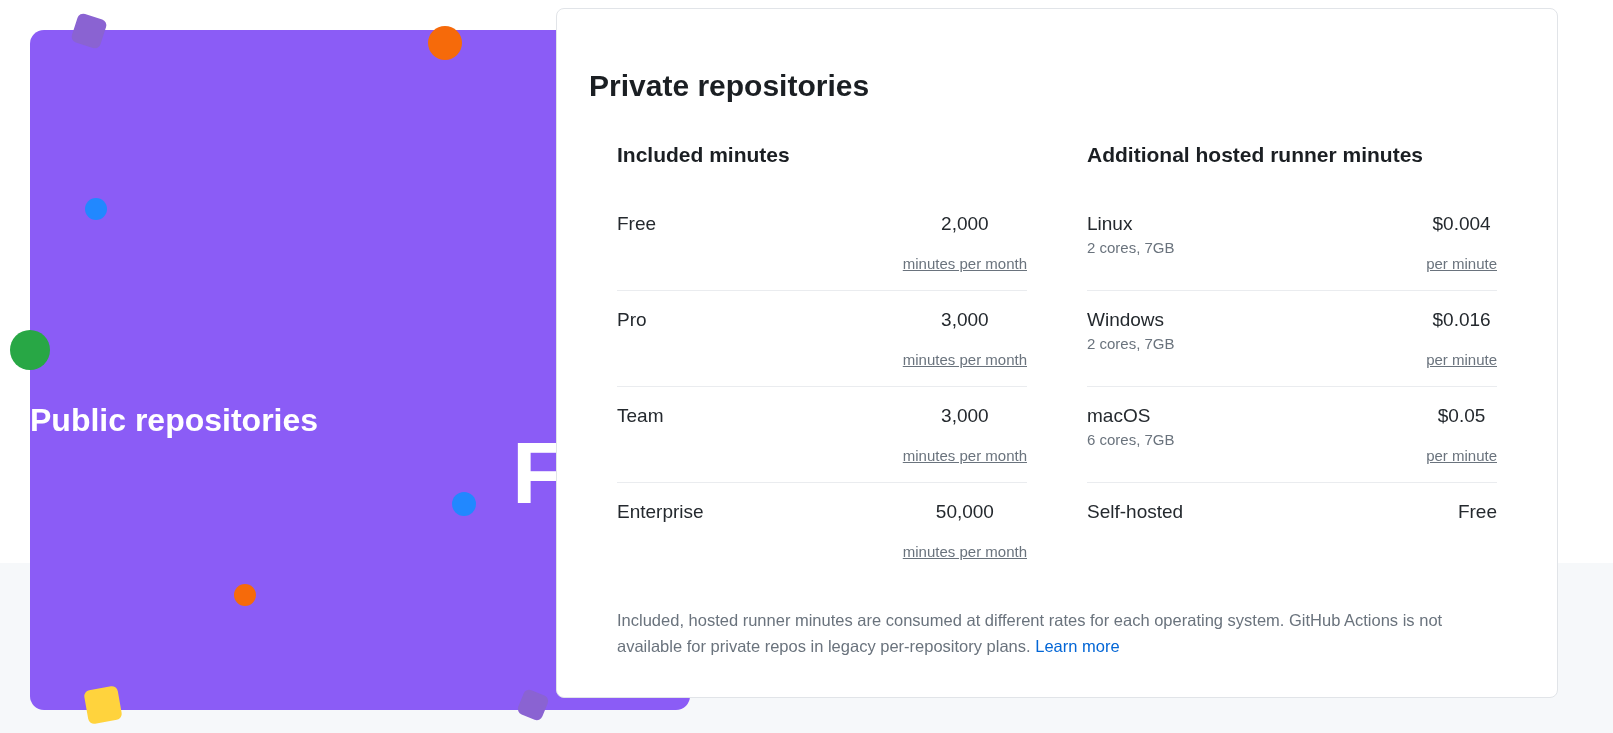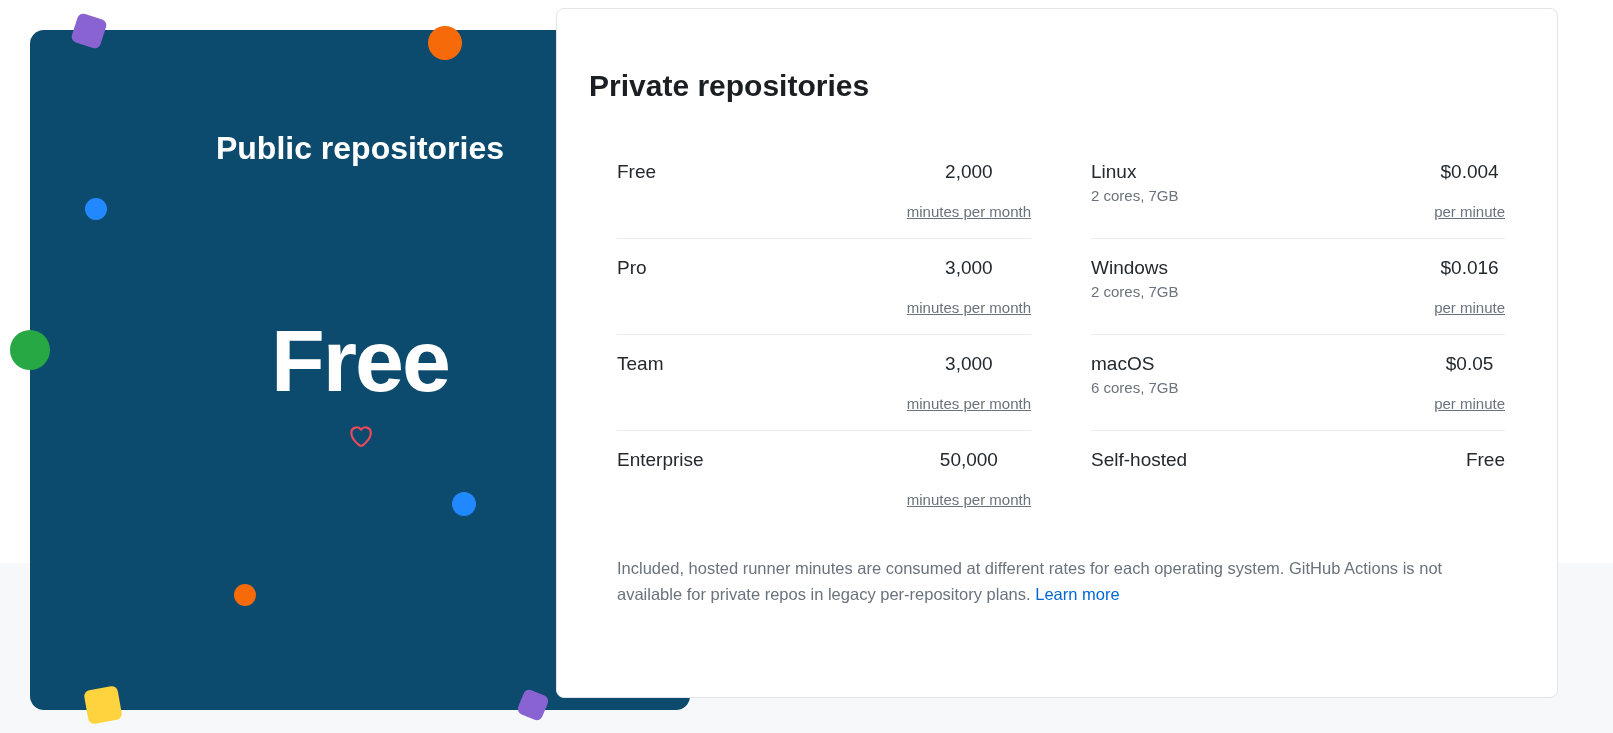--- a/index.html
+++ b/index.html
@@ -25,27 +25,27 @@
     padding: 0;
     z-index: 1;
   }
 
   
   .left-panel {
     position: relative;
     width: 660px;
     height: 680px;
     margin: 30px 0 0 30px;
-    background: #0c4a6e;
+    background: #8b5cf6;
     border-radius: 14px;
     color: #fff;
     display: flex;
-    flex-direction: column;
+    flex-direction: row;
     align-items: center;
-    justify-content: flex-start;
+    justify-content: space-between;
     padding-top: 100px;
   }
   .left-title {
     font-size: 32px;
     font-weight: 700;
   }
   .left-center {
     margin-top: 150px;
     text-align: center;
   }
@@ -85,21 +85,21 @@
   
   .right-panel {
     position: absolute;
     left: 556px;
     top: 8px;
     width: 1002px;
     height: 690px;
     background: #fff;
     border: 1px solid #e1e4e8;
     border-radius: 8px;
-    padding: 60px 24px 30px 32px;
+    padding: 60px 32px 30px 32px;
     z-index: 2;
   }
   .right-title {
     font-size: 30px;
     font-weight: 700;
     color: #1b1f23;
     margin-bottom: 40px;
   }
   .cols {
     display: flex;
@@ -183,20 +183,21 @@
           </svg>
         </span>
       </div>
     </div>
   </div>
 
   <div class="right-panel">
     <div class="right-title">Private repositories</div>
     <div class="cols">
       <div class="col">
+        <h3>Included minutes</h3>
 
         <div class="row">
           <div class="left">
               <span class="label">Free</span>
             </div>
           <div class="value">
             <div class="num">2,000</div>
             <div class="unit">minutes per month</div>
           </div>
         </div>
@@ -223,20 +224,21 @@
               <span class="label">Enterprise</span>
             </div>
           <div class="value">
             <div class="num">50,000</div>
             <div class="unit">minutes per month</div>
           </div>
         </div>
       </div>
 
       <div class="col">
+        <h3>Additional hosted runner minutes</h3>
 
         <div class="row">
           <div class="left">
             <span class="label">Linux</span>
             <span class="label sub">2 cores, 7GB</span>
           </div>
           <div class="value">
             <div class="num">$0.004</div>
             <div class="unit">per minute</div>
           </div>

